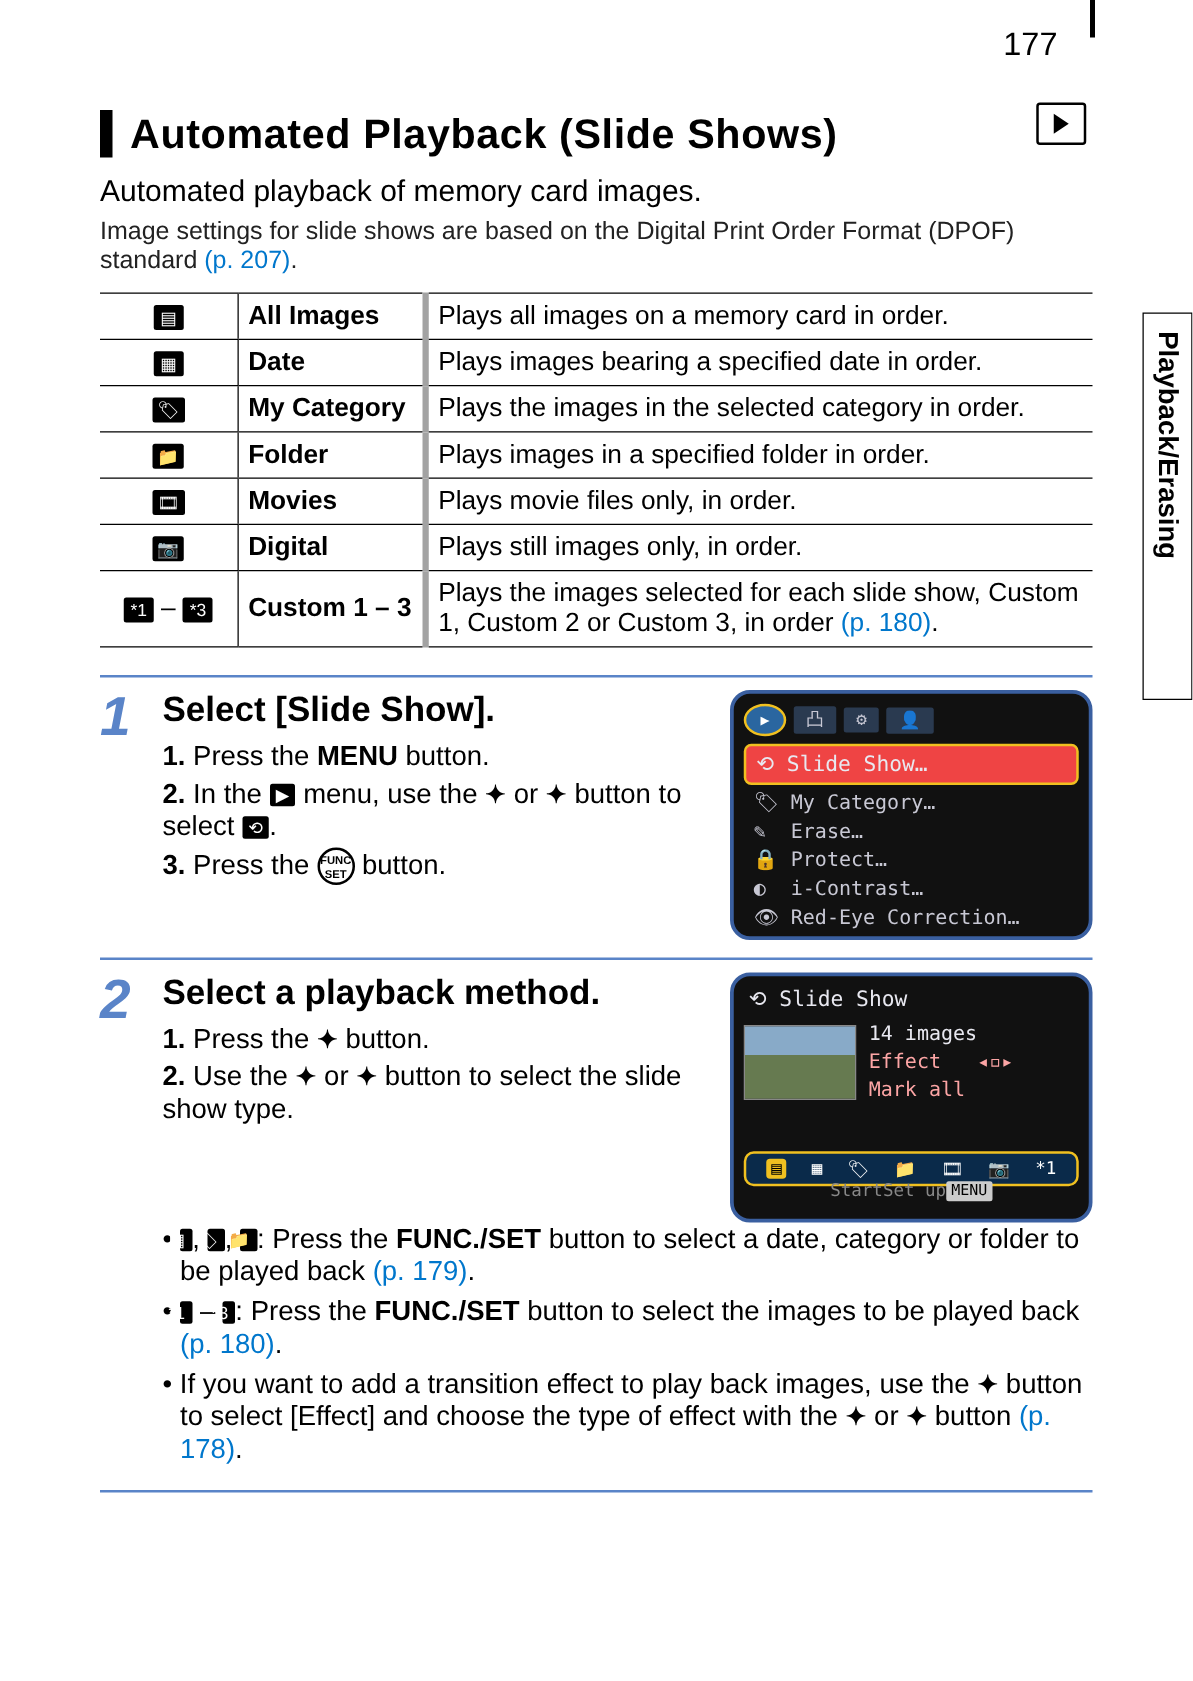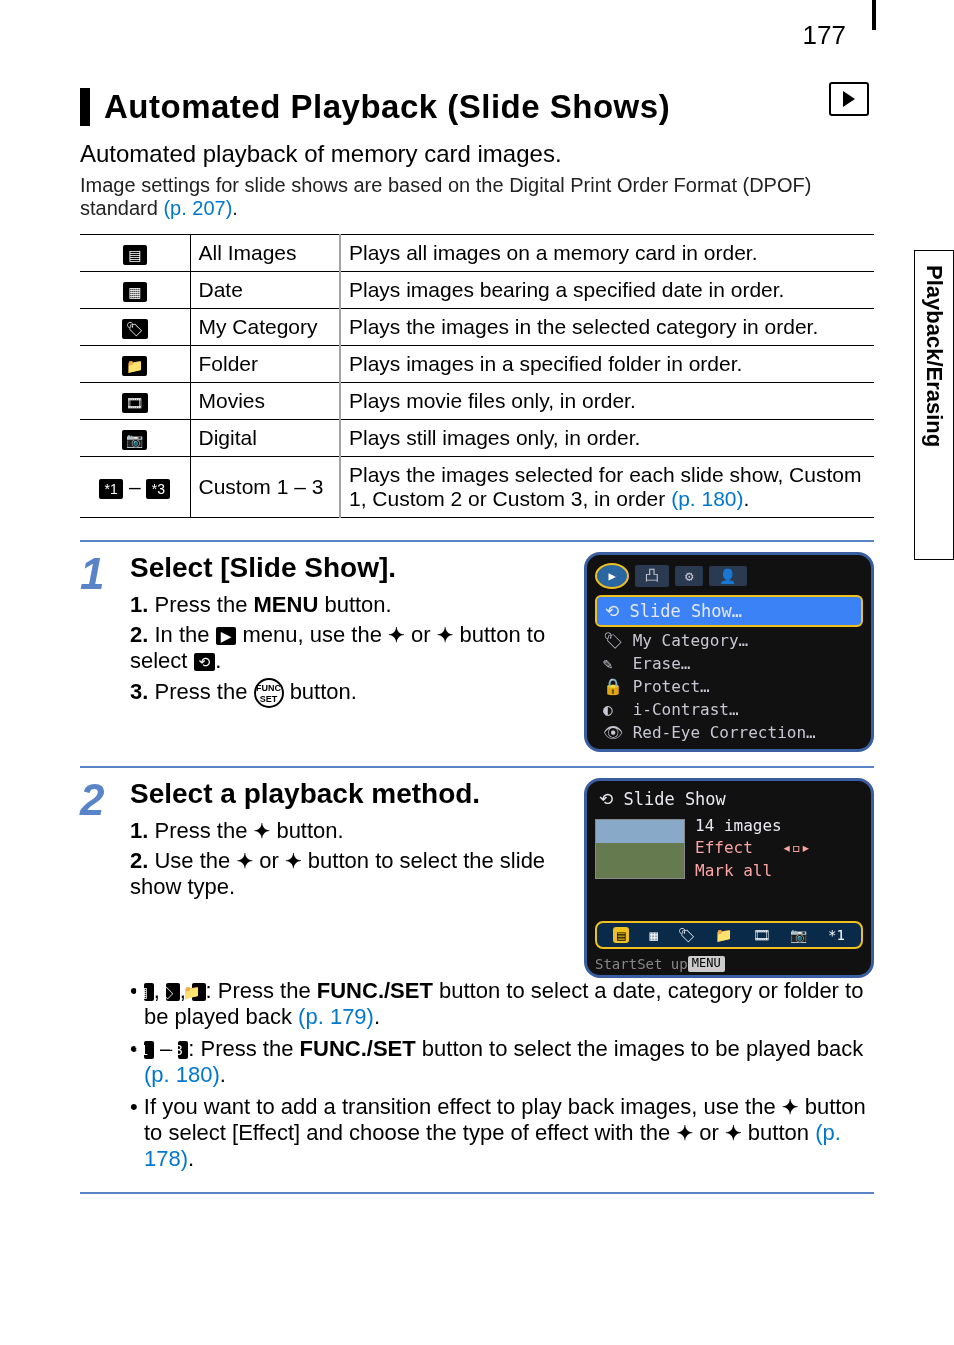--- a/index.html
+++ b/index.html
@@ -86,21 +86,22 @@
   }
   table.opts td.iconcell {
     width: 110px;
     text-align: center;
     border-left: none;
     border-right: none;
   }
   table.opts td.labelcell {
     width: 150px;
     border-left: 1px solid #000;
-    border-right: 2px solid #a3a3a3;
+    border-right: 5px solid #a3a3a3;
+    font-weight: bold;
   }
   table.opts td.desccell {}
   .mini-icon {
     display: inline-block;
     background: #000;
     color: #fff;
     font-size: 14px;
     padding: 2px 4px;
     border-radius: 2px;
     min-width: 24px;
@@ -186,21 +187,21 @@
     border: 2px solid #f0c020;
     border-radius: 50%;
     width: 34px; height: 26px;
     display: inline-flex;
     align-items: center; justify-content: center;
     background: #2a66a0;
   }
   .play-oval::before { content: "▶"; color: #fff; font-size: 12px; }
   .tab { background: #2a3a50; padding: 2px 10px; border-radius: 2px; font-size: 14px; }
   .hl-row {
-    background: #3b82f6;
+    background: #ef4444;
     border: 2px solid #f0c020;
     border-radius: 6px;
     padding: 4px 8px;
     color: #e8e8f0;
     font-size: 17px;
     margin-bottom: 2px;
   }
   .menu-row {
     padding: 2px 8px;
     color: #c8c8d4;
@@ -228,22 +229,22 @@
     justify-content: space-around;
     color: #fff;
     font-size: 14px;
     padding: 0 6px;
   }
   .screenshot2 .tabstrip span:first-child {
     background: #f0c020; color: #000; border-radius: 3px; padding: 0 4px;
   }
   .screenshot2 .bottom-row {
     position: absolute;
-    bottom: 3px; left: 8px; right: 8px;
-    display: flex; justify-content: flex-start;
+    bottom: 14px; left: 8px; right: 8px;
+    display: flex; justify-content: center;
     font-size: 14px; color: #888;
   }
   .screenshot2 .bottom-row .menu-btn { background: #ccc; color: #000; padding: 0 4px; border-radius: 2px; font-size: 12px; }
   b { font-weight: bold; }
 </style>
 </head>
 <body>
 
 <div class="page-num-tick"></div>
 <div class="page-num">177</div>

